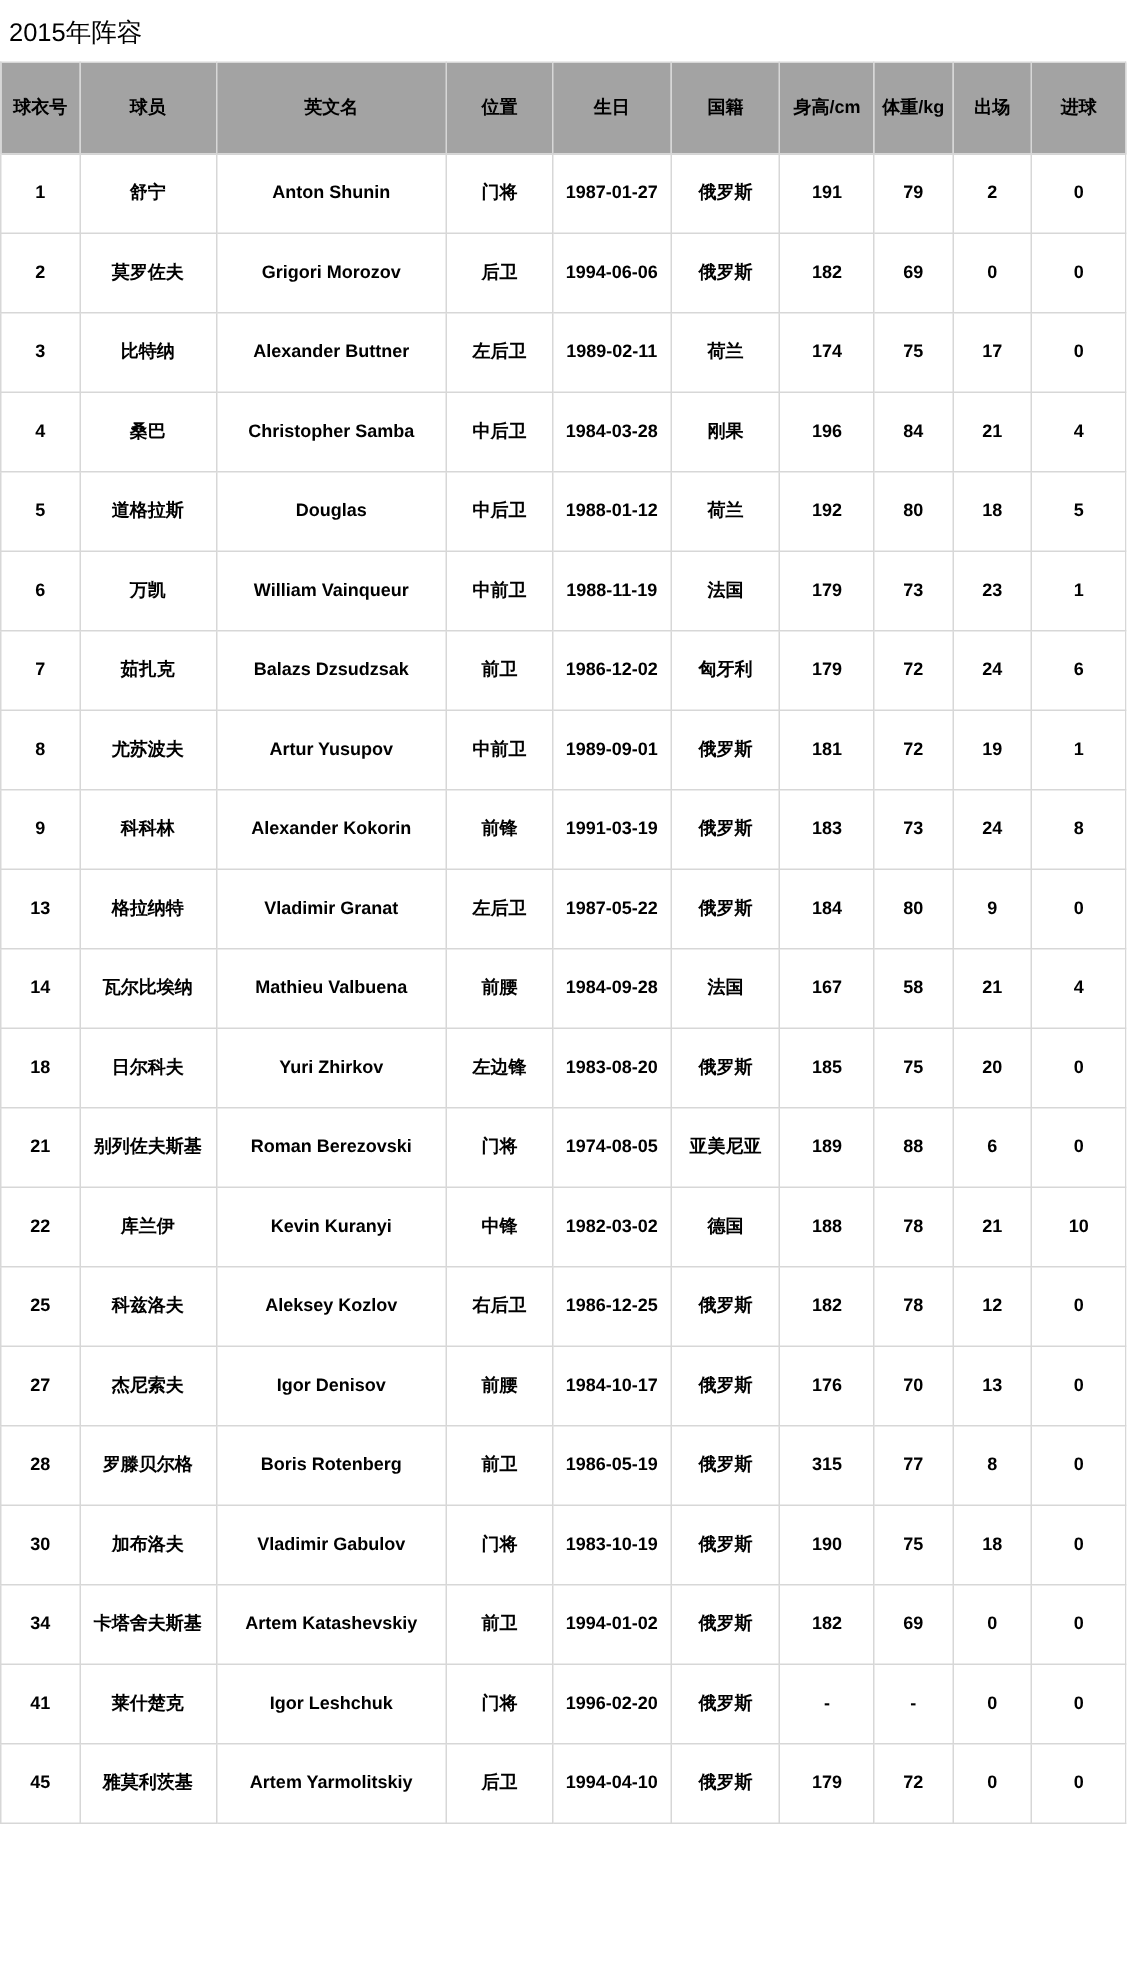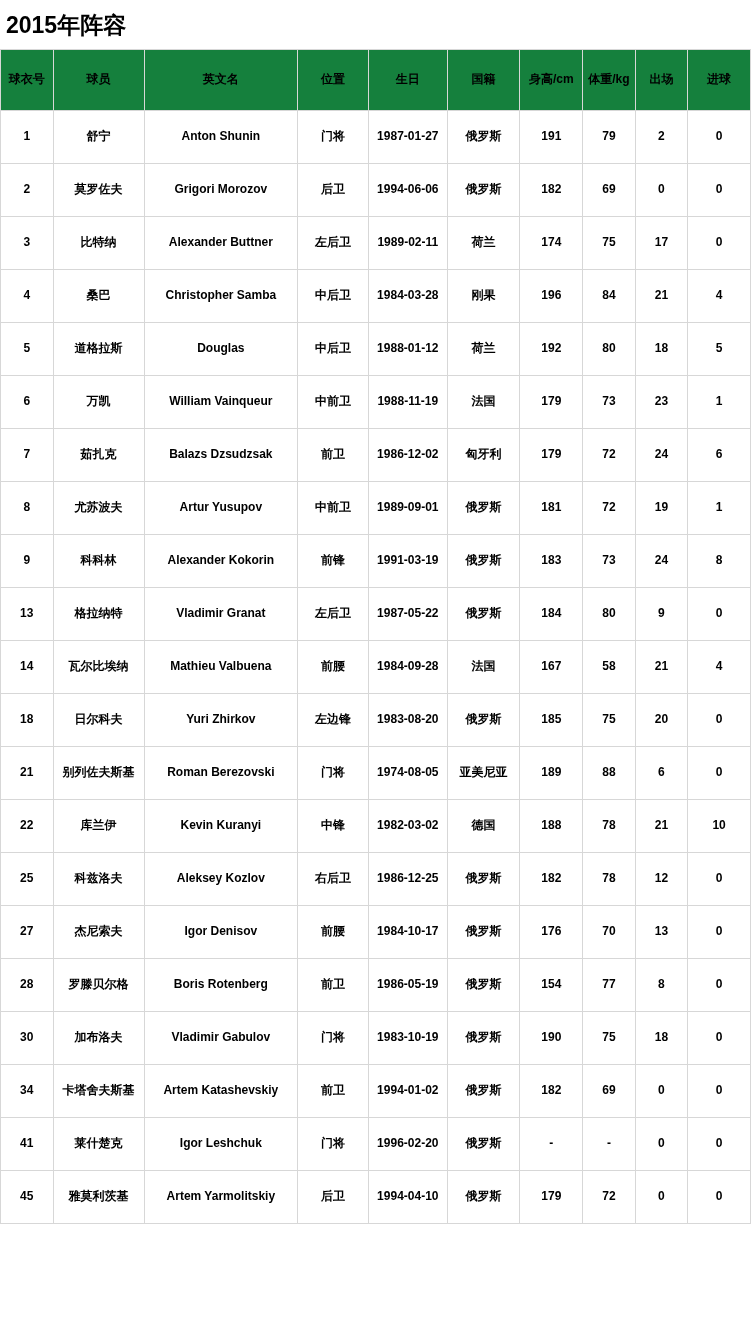--- a/index.html
+++ b/index.html
@@ -11,22 +11,22 @@
     width: 751px;
     font-family: "Liberation Sans", sans-serif;
     color: #000000;
   }
   .page {
     width: 751px;
     box-sizing: border-box;
     padding: 6px 0 0 0;
   }
   .page-title {
-    font-size: 23px;
-    font-weight: bold;
+    font-size: 17px;
+    font-weight: normal;
     margin: 4px 0 8px 6px;
     letter-spacing: 0px;
   }
   table.squad {
     border-collapse: collapse;
     width: 751px;
     table-layout: fixed;
   }
   table.squad th,
   table.squad td {
@@ -35,21 +35,21 @@
     font-weight: bold;
     text-align: center;
     vertical-align: middle;
     padding: 4px 2px;
     line-height: 1.45;
     word-wrap: break-word;
     overflow-wrap: break-word;
   }
   table.squad thead th {
     height: 52px;
-    background: #15803d;
+    background: #a3a3a3;
   }
   table.squad tbody td {
     height: 44px;
   }
   
   col.c0 { width: 52px; }
   col.c1 { width: 90px; }
   col.c2 { width: 152px; }
   col.c3 { width: 70px; }
   col.c4 { width: 78px; }
@@ -285,21 +285,21 @@
           <td>13</td>
           <td>0</td>
         </tr>
         <tr>
           <td>28</td>
           <td>罗滕贝尔格</td>
           <td>Boris Rotenberg</td>
           <td>前卫</td>
           <td>1986-05-19</td>
           <td>俄罗斯</td>
-          <td>154</td>
+          <td>315</td>
           <td>77</td>
           <td>8</td>
           <td>0</td>
         </tr>
         <tr>
           <td>30</td>
           <td>加布洛夫</td>
           <td>Vladimir Gabulov</td>
           <td>门将</td>
           <td>1983-10-19</td>

